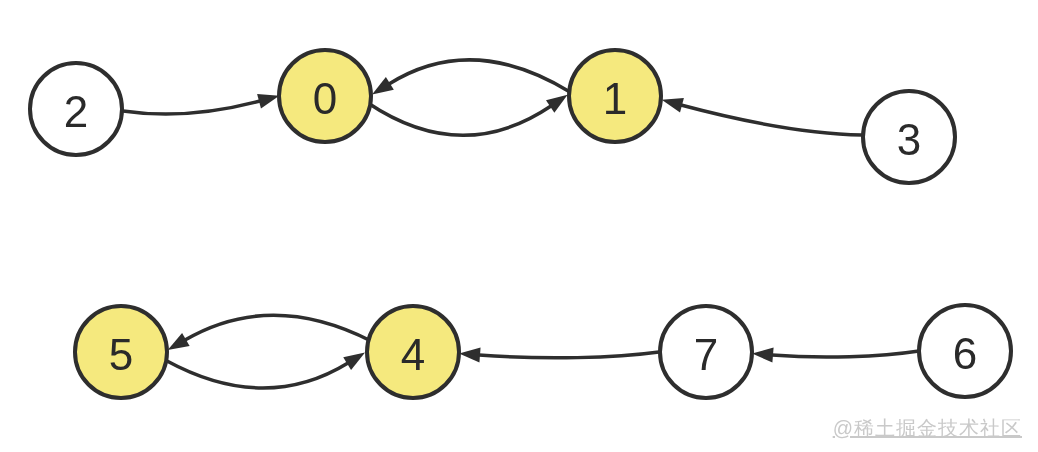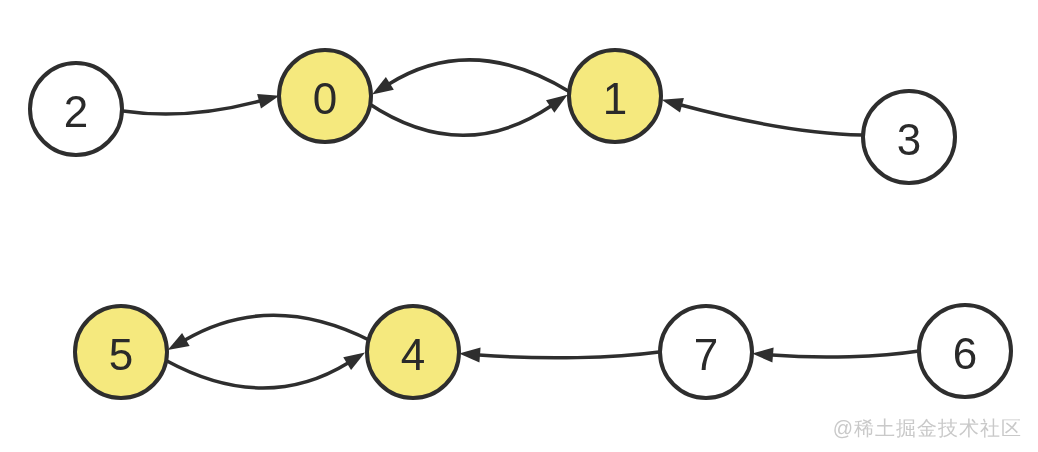--- a/index.html
+++ b/index.html
@@ -32,20 +32,21 @@
     dominant-baseline: central;
   }
   .watermark {
     position: absolute;
     right: 16px;
     bottom: 10px;
     font-size: 20px;
     letter-spacing: 1px;
     font-family: "Liberation Sans", sans-serif;
     user-select: none;
+    text-decoration: underline;
   }
 </style>
 </head>
 <body>
 
 <div class="canvas">
   <svg id="graph-svg" width="1038" height="452" viewBox="0 0 1038 452" xmlns="http://www.w3.org/2000/svg">
     <defs>
       <marker id="arrowhead" markerUnits="userSpaceOnUse" markerWidth="28" markerHeight="20" viewBox="0 0 28 20" refX="2" refY="10" orient="auto">
         <path id="arrowhead-path" d="M 1 2.5 L 22 10 L 1 17.5 Z" fill="#2e2e2e"></path>

